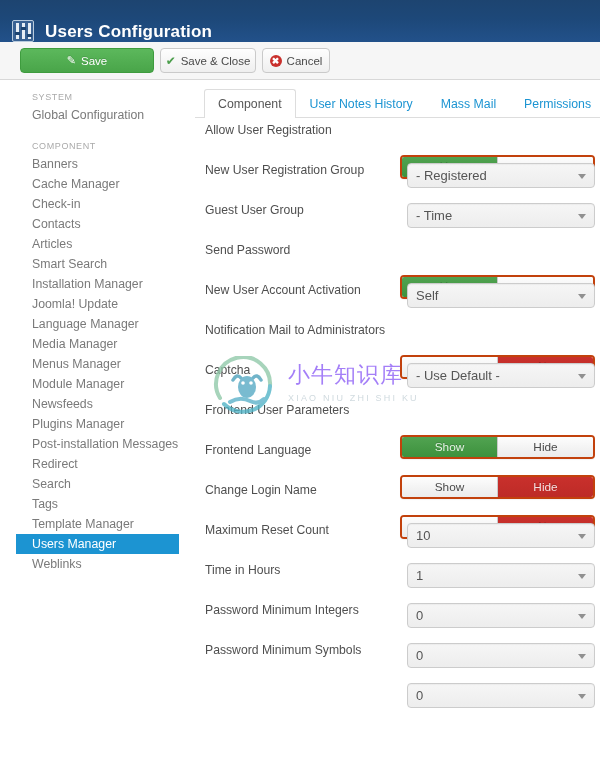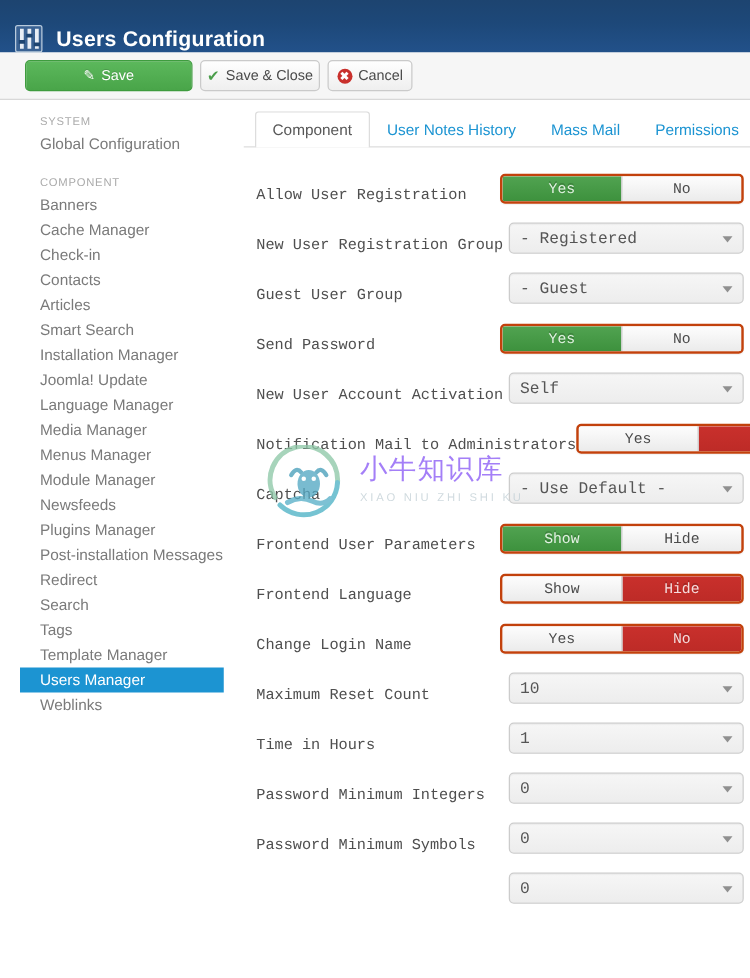--- a/index.html
+++ b/index.html
@@ -153,22 +153,21 @@
   .tab:first-child { margin-left: 9px; }
 
   #form {
     position: absolute; left: 0; top: 42px;
     width: 405px; height: 659px;
   }
   .row {
     position: relative;
     height: 40px;
     display: flex;
-    align-items: flex-end;
-    font-family: Liberation Mono, monospace;
+    align-items: flex-start;
   }
   .row-label {
     font-size: 12.2px;
     color: #4f4f4f;
     padding-left: 10px;
     white-space: nowrap;
     flex: 0 0 auto;
   }
   .ctl { flex: 0 0 auto; margin-left: auto; margin-right: 5px; }
 
@@ -330,21 +329,21 @@
           <div class="sel">
             <span>- Registered</span>
             <span class="caret"></span>
           </div>
         </div>
       </div>
       <div class="row">
         <div class="row-label">Guest User Group</div>
         <div class="ctl" style="width: 188px;">
           <div class="sel">
-            <span>- Guest</span>
+            <span>- Time</span>
             <span class="caret"></span>
           </div>
         </div>
       </div>
       <div class="row">
         <div class="row-label">Send Password</div>
         <div class="ctl" style="width: 195px;">
           <div class="toggle">
             <div class="opt on-green">Yes</div>
             <div class="opt">No</div>

